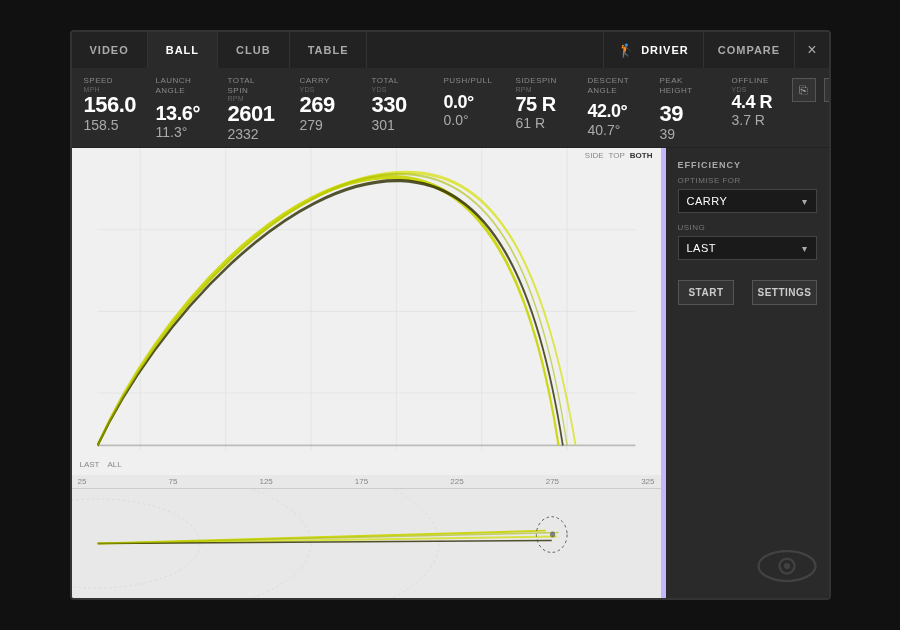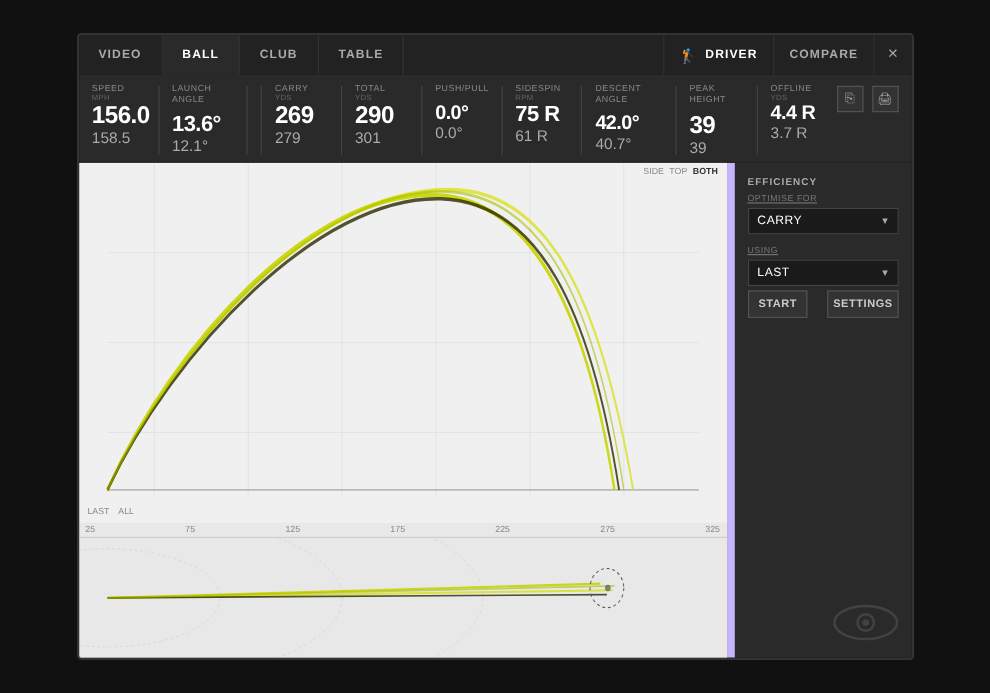--- a/index.html
+++ b/index.html
@@ -169,37 +169,36 @@
     }
     
     .sidebar {
       width: 168px;
       background: #2a2a2a;
       display: flex;
       flex-direction: column;
       padding: 12px;
       gap: 14px;
       flex-shrink: 0;
-      border-left: 7px solid #c4b5fd;
+      border-left: 5px solid #c4b5fd;
     }
     .sidebar-section-title {
       font-size: 9px;
       color: #aaa;
       letter-spacing: 1px;
       font-weight: bold;
       text-transform: uppercase;
       margin-bottom: 6px;
     }
     .sidebar-label {
       font-size: 8px;
       color: #777;
       letter-spacing: 0.5px;
       text-transform: uppercase;
       margin-bottom: 4px;
-      text-decoration: underline;
     }
     .sidebar-select {
       width: 100%;
       background: #1a1a1a;
       border: 1px solid #444;
       color: #fff;
       font-size: 11px;
       padding: 5px 8px;
       display: flex;
       align-items: center;
@@ -208,21 +207,21 @@
       margin-bottom: 2px;
       letter-spacing: 0.5px;
     }
     .sidebar-chevron {
       font-size: 10px;
       color: #aaa;
     }
     .sidebar-buttons {
       display: flex;
       gap: 18px;
-      margin-top: 4px;
+      margin-top: 20px;
     }
     .sidebar-btn {
       flex: 1;
       background: #333;
       border: 1px solid #555;
       color: #ccc;
       font-size: 10px;
       font-weight: bold;
       letter-spacing: 0.5px;
       padding: 6px 4px;
@@ -284,38 +283,44 @@
       <span class="stat-unit">MPH</span>
       <span class="stat-value">156.0</span>
       <span class="stat-value2">158.5</span>
     </div>
     <div class="divider-v"></div>
 
     <div class="stat-group">
       <span class="stat-label">LAUNCH ANGLE</span>
       <span class="stat-unit">&nbsp;</span>
       <span class="stat-value" style="font-size:20px;">13.6°</span>
-      <span class="stat-value2">12.1°</span>
-    </div>
-    <div class="divider-v"></div>
-
+      <span class="stat-value2">11.3°</span>
+    </div>
+    <div class="divider-v"></div>
+
+    <div class="stat-group">
+      <span class="stat-label">TOTAL SPIN</span>
+      <span class="stat-unit">RPM</span>
+      <span class="stat-value">2601</span>
+      <span class="stat-value2">2332</span>
+    </div>
     <div class="divider-v"></div>
 
     <div class="stat-group">
       <span class="stat-label">CARRY</span>
       <span class="stat-unit">YDS</span>
       <span class="stat-value">269</span>
       <span class="stat-value2">279</span>
     </div>
     <div class="divider-v"></div>
 
     <div class="stat-group">
       <span class="stat-label">TOTAL</span>
       <span class="stat-unit">YDS</span>
-      <span class="stat-value">290</span>
+      <span class="stat-value">330</span>
       <span class="stat-value2">301</span>
     </div>
     <div class="divider-v"></div>
 
     <div class="stat-group">
       <span class="stat-label">PUSH/PULL</span>
       <span class="stat-unit">&nbsp;</span>
       <span class="stat-value" style="font-size:18px;">0.0°</span>
       <span class="stat-value2">0.0°</span>
     </div>

